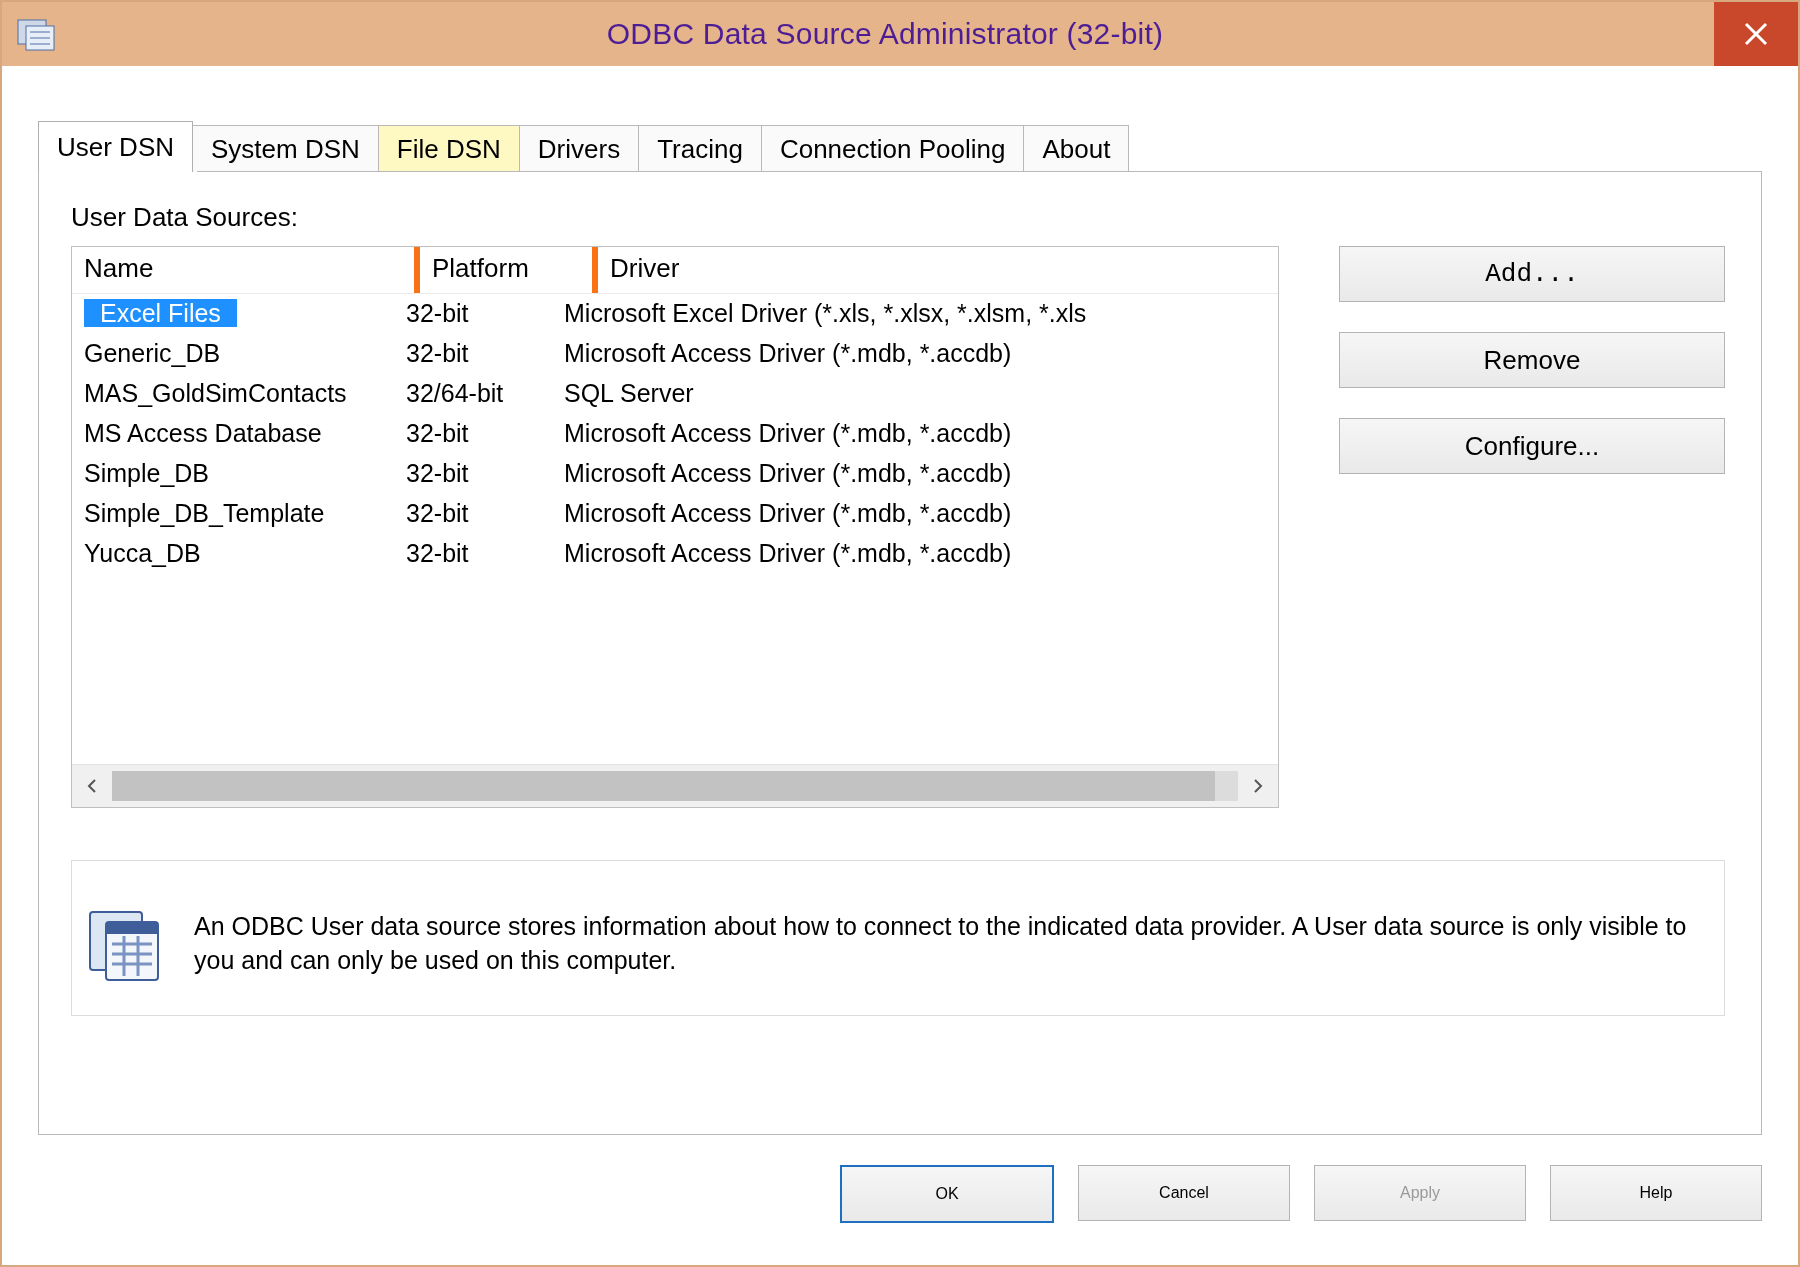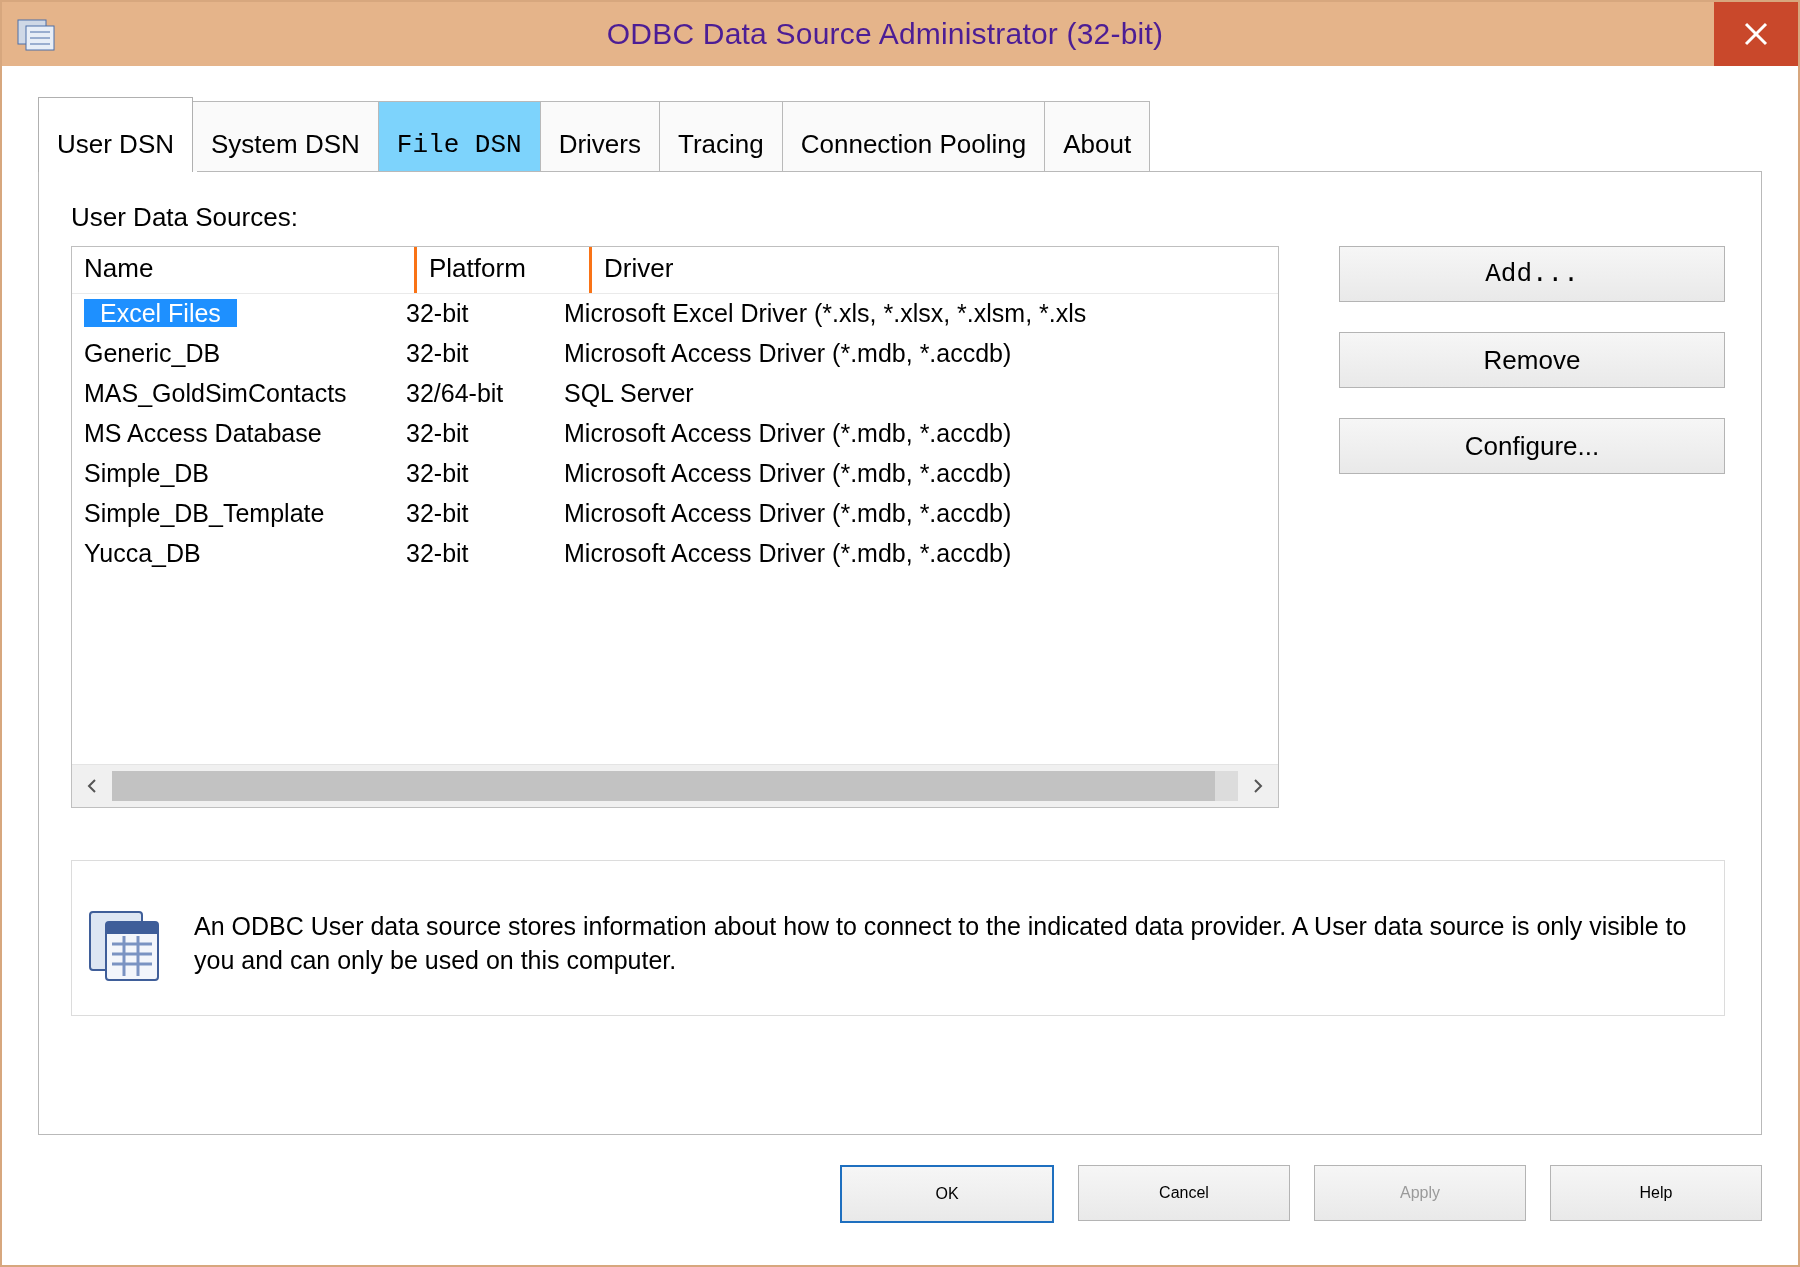--- a/index.html
+++ b/index.html
@@ -57,36 +57,36 @@
   
   .tabstrip {
     position: absolute;
     left: 34px; top: 54px;
     height: 50px;
     display: flex;
     align-items: flex-end;
   }
   .tab {
     height: 46px;
-    padding: 12px 18px;
+    padding: 0 18px;
     border: 1px solid #b9b9b9;
     border-bottom: none;
     margin-right: -1px;
     background: #fafafa;
     font-size: 26px;
-    display: flex; align-items: flex-end;
+    display: flex; align-items: center;
     position: relative;
   }
   .tab.active {
     height: 50px;
     background: #fff;
     border-color: #b0b0b0;
     z-index: 2;
   }
-  .tab.file-dsn { background: #7dd3fc; font-family: Liberation Mono, monospace; }   
+  .tab.file-dsn { background: #fef9c3; }   
 
   
   .tabpage {
     position: absolute;
     left: 34px; right: 34px;
     top: 103px;            
     bottom: 128px;
     border: 1px solid #b9b9b9;
     background: #fff;
   }
@@ -115,21 +115,21 @@
     border: 1px solid #bfbfbf;
     background: #fff;
     overflow: hidden;
   }
   .lv-header {
     height: 46px;
     display: flex;
     border-bottom: 1px solid #eaeaea;
   }
   .lv-col {
-    border-right: 3px solid #f97316;
+    border-right: 6px solid #f97316;
     padding: 6px 10px 0 12px;
     font-size: 26px;
     color: #000;
   }
   .lv-col.name     { width: 320px; }
   .lv-col.platform { width: 150px; }
   .lv-col.driver   { flex: 1; border-right: none; }
 
   .lv-body {
     position: absolute;

